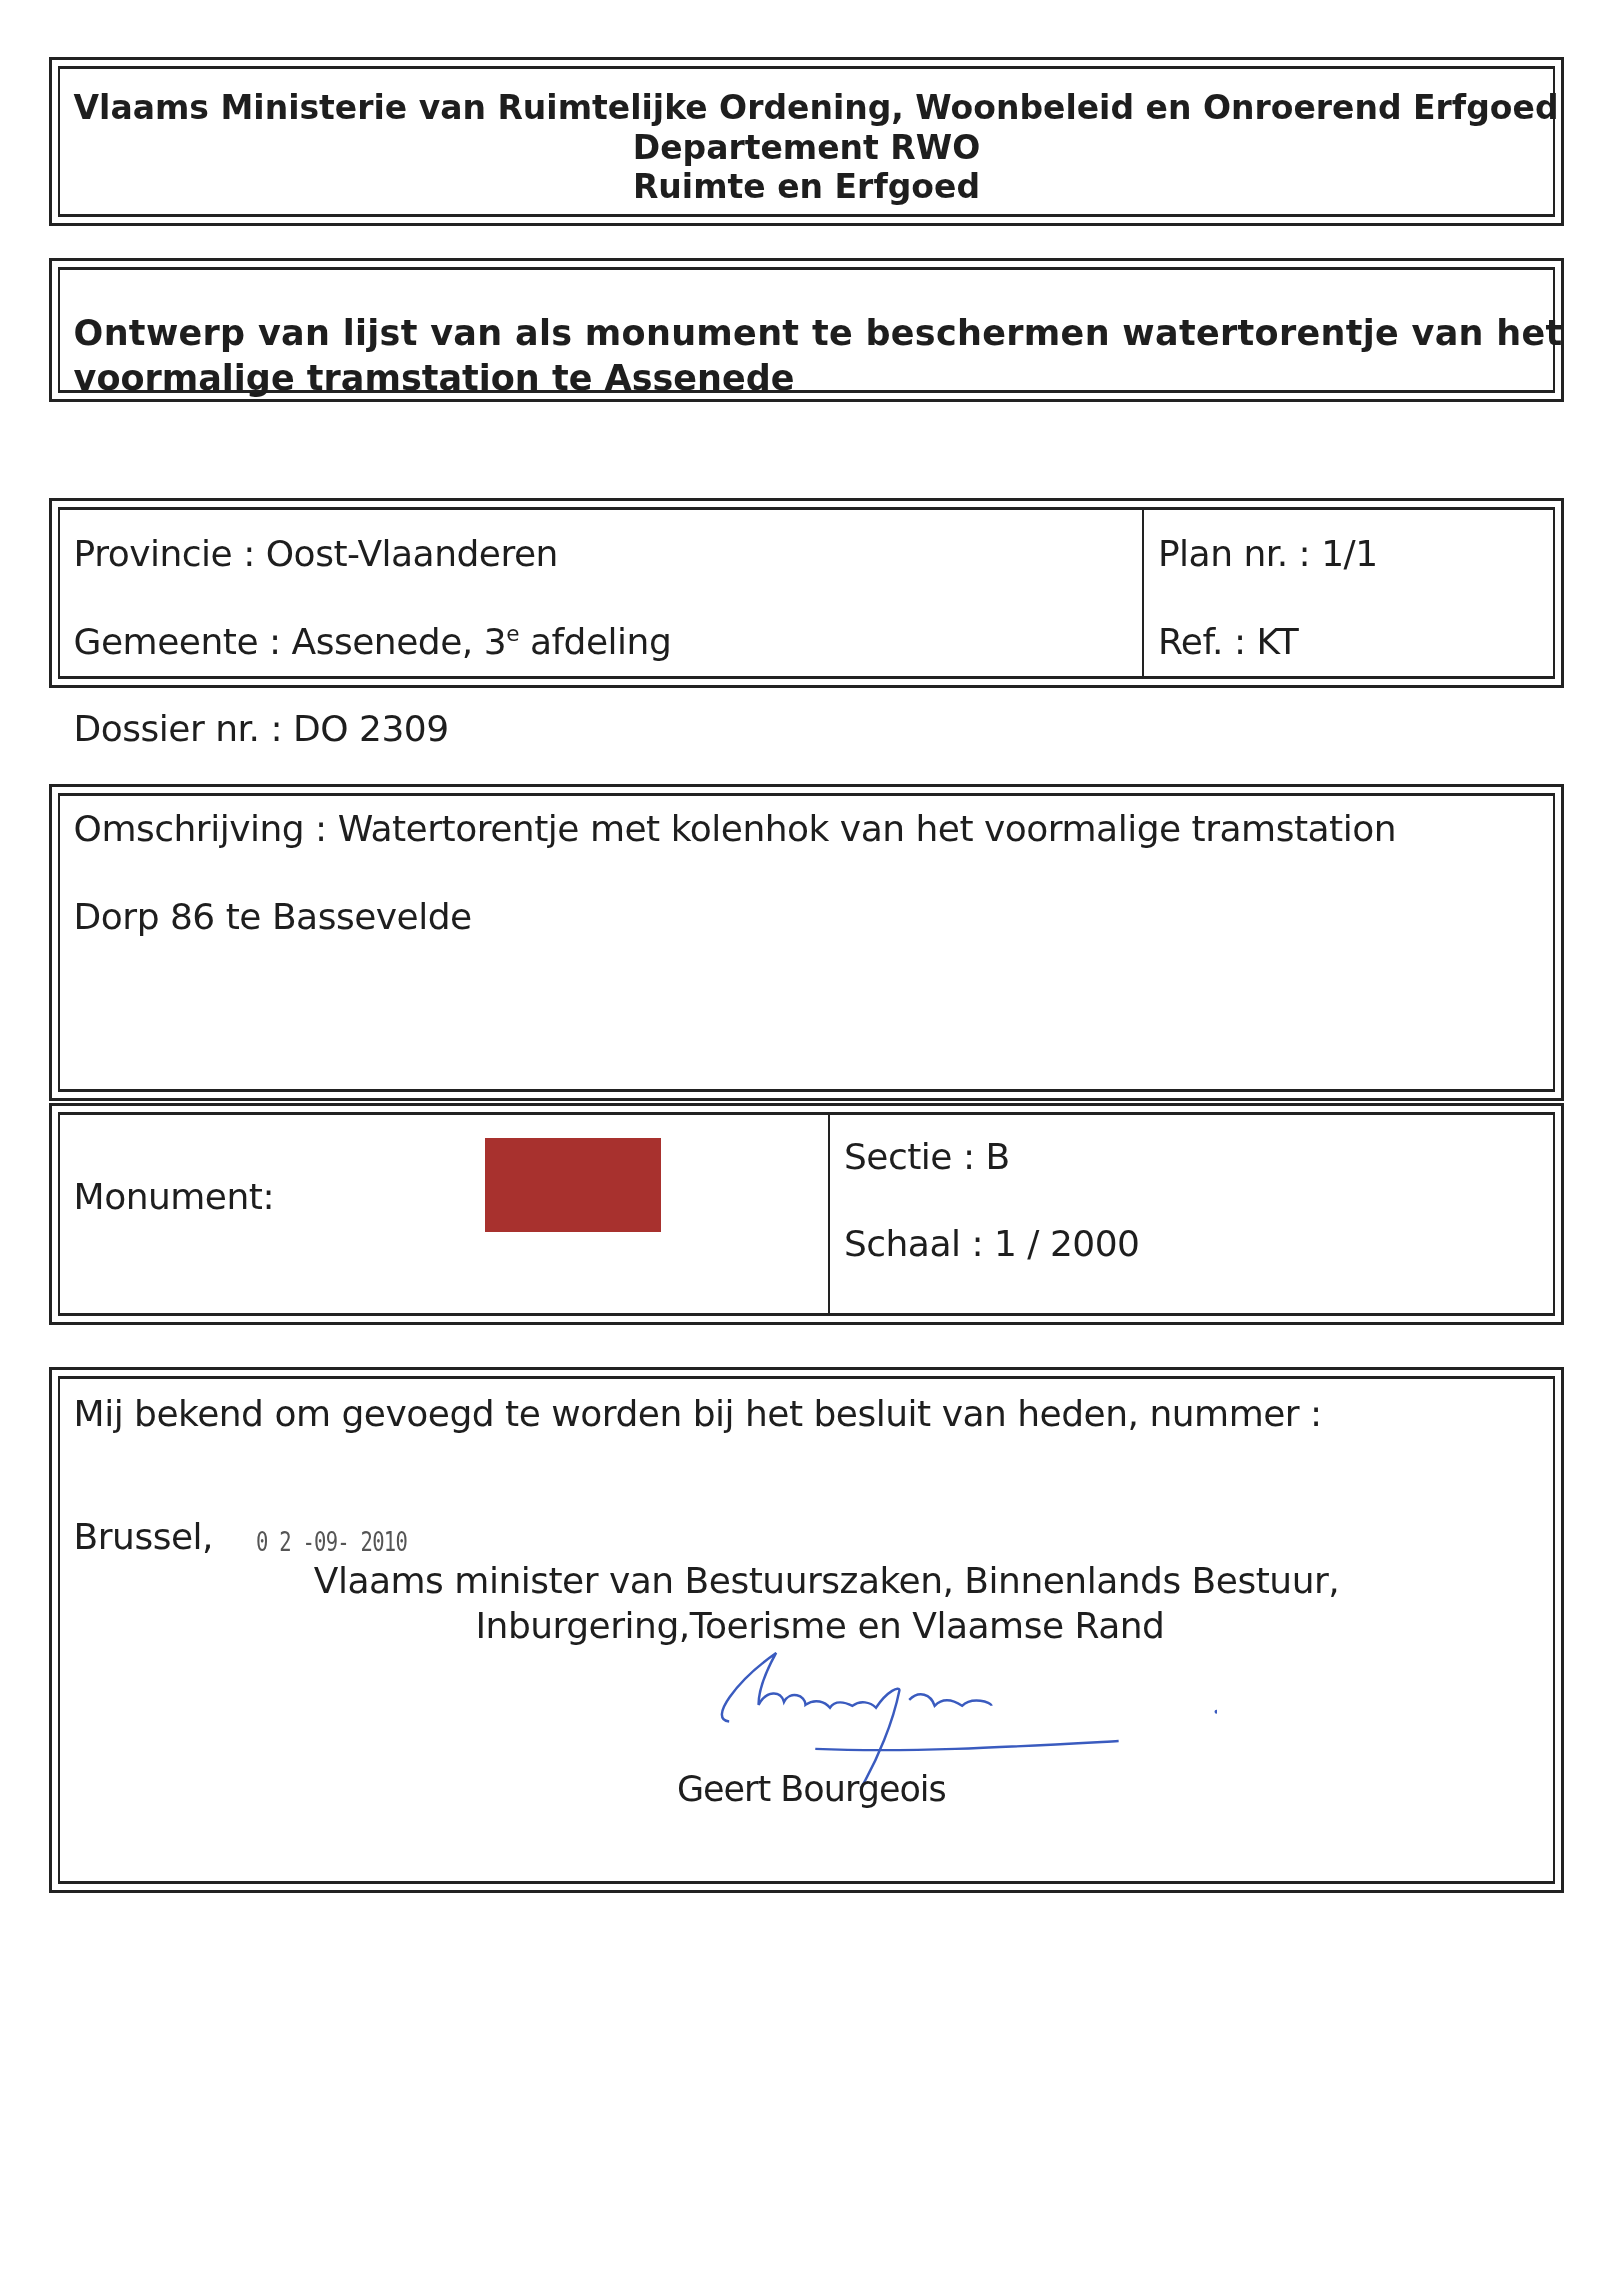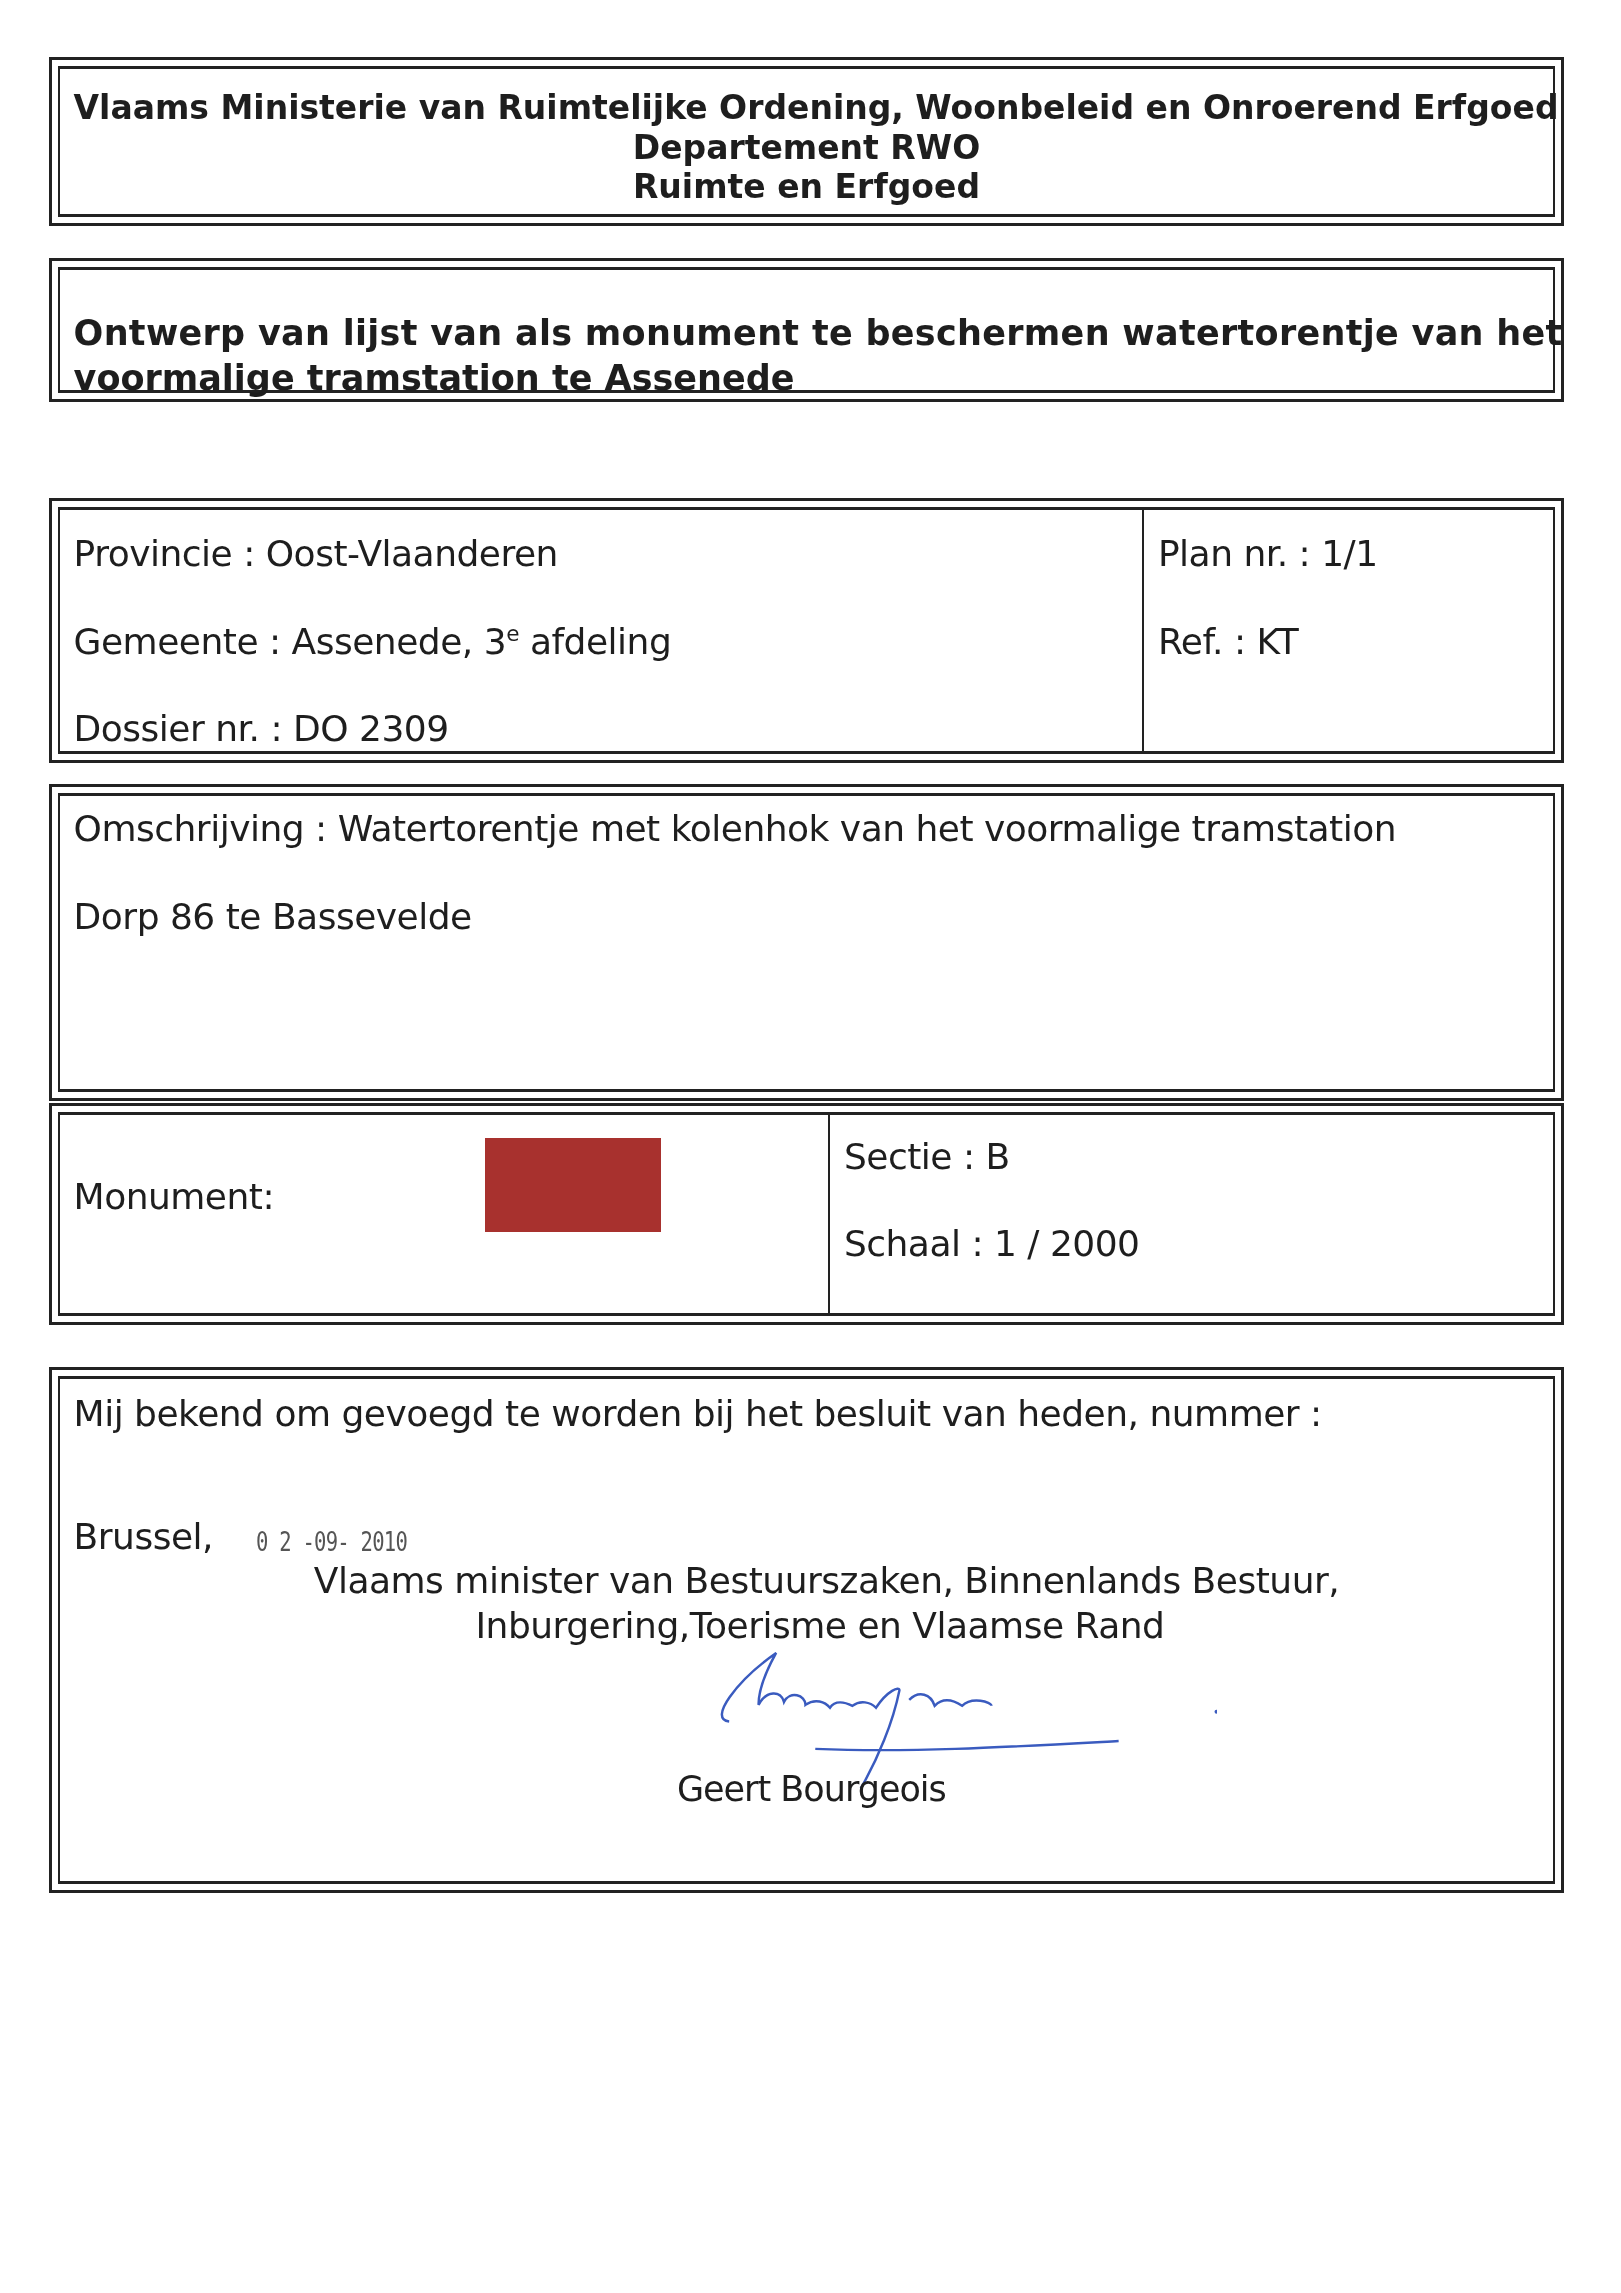--- a/index.html
+++ b/index.html
@@ -35,21 +35,21 @@
   </div>
 </div>
 
 <div class="box" style="top:258px; height:144px;">
   <div class="inner">
     <div class="t bold" style="left:13.7px; top:43px; font-size:35px; letter-spacing:0.3px;">Ontwerp van lijst van als monument te beschermen watertorentje van het</div>
     <div class="t bold" style="left:13.7px; top:88px; font-size:35px;">voormalige tramstation te Assenede</div>
   </div>
 </div>
 
-<div class="box" style="top:498px; height:265px;">
+<div class="box" style="top:498px; height:190px;">
   <div class="inner">
     <div class="t cond" style="left:13.7px; top:23.5px;">Provincie : Oost-Vlaanderen</div>
     <div class="t cond" style="left:13.7px; top:111px;">
       <span>Gemeente : Assenede, 3</span><sup>e</sup><span> afdeling</span>
     </div>
     <div class="t cond" style="left:13.7px; top:198px;">Dossier nr. : DO 2309</div>
     <div class="vdiv" style="left:1082px;"></div>
     <div class="t cond" style="left:1098px; top:23.5px;text-align:right;">Plan nr. : 1/1</div>
     <div class="t cond" style="left:1098px; top:111px;">Ref. : KT</div>
   </div>

